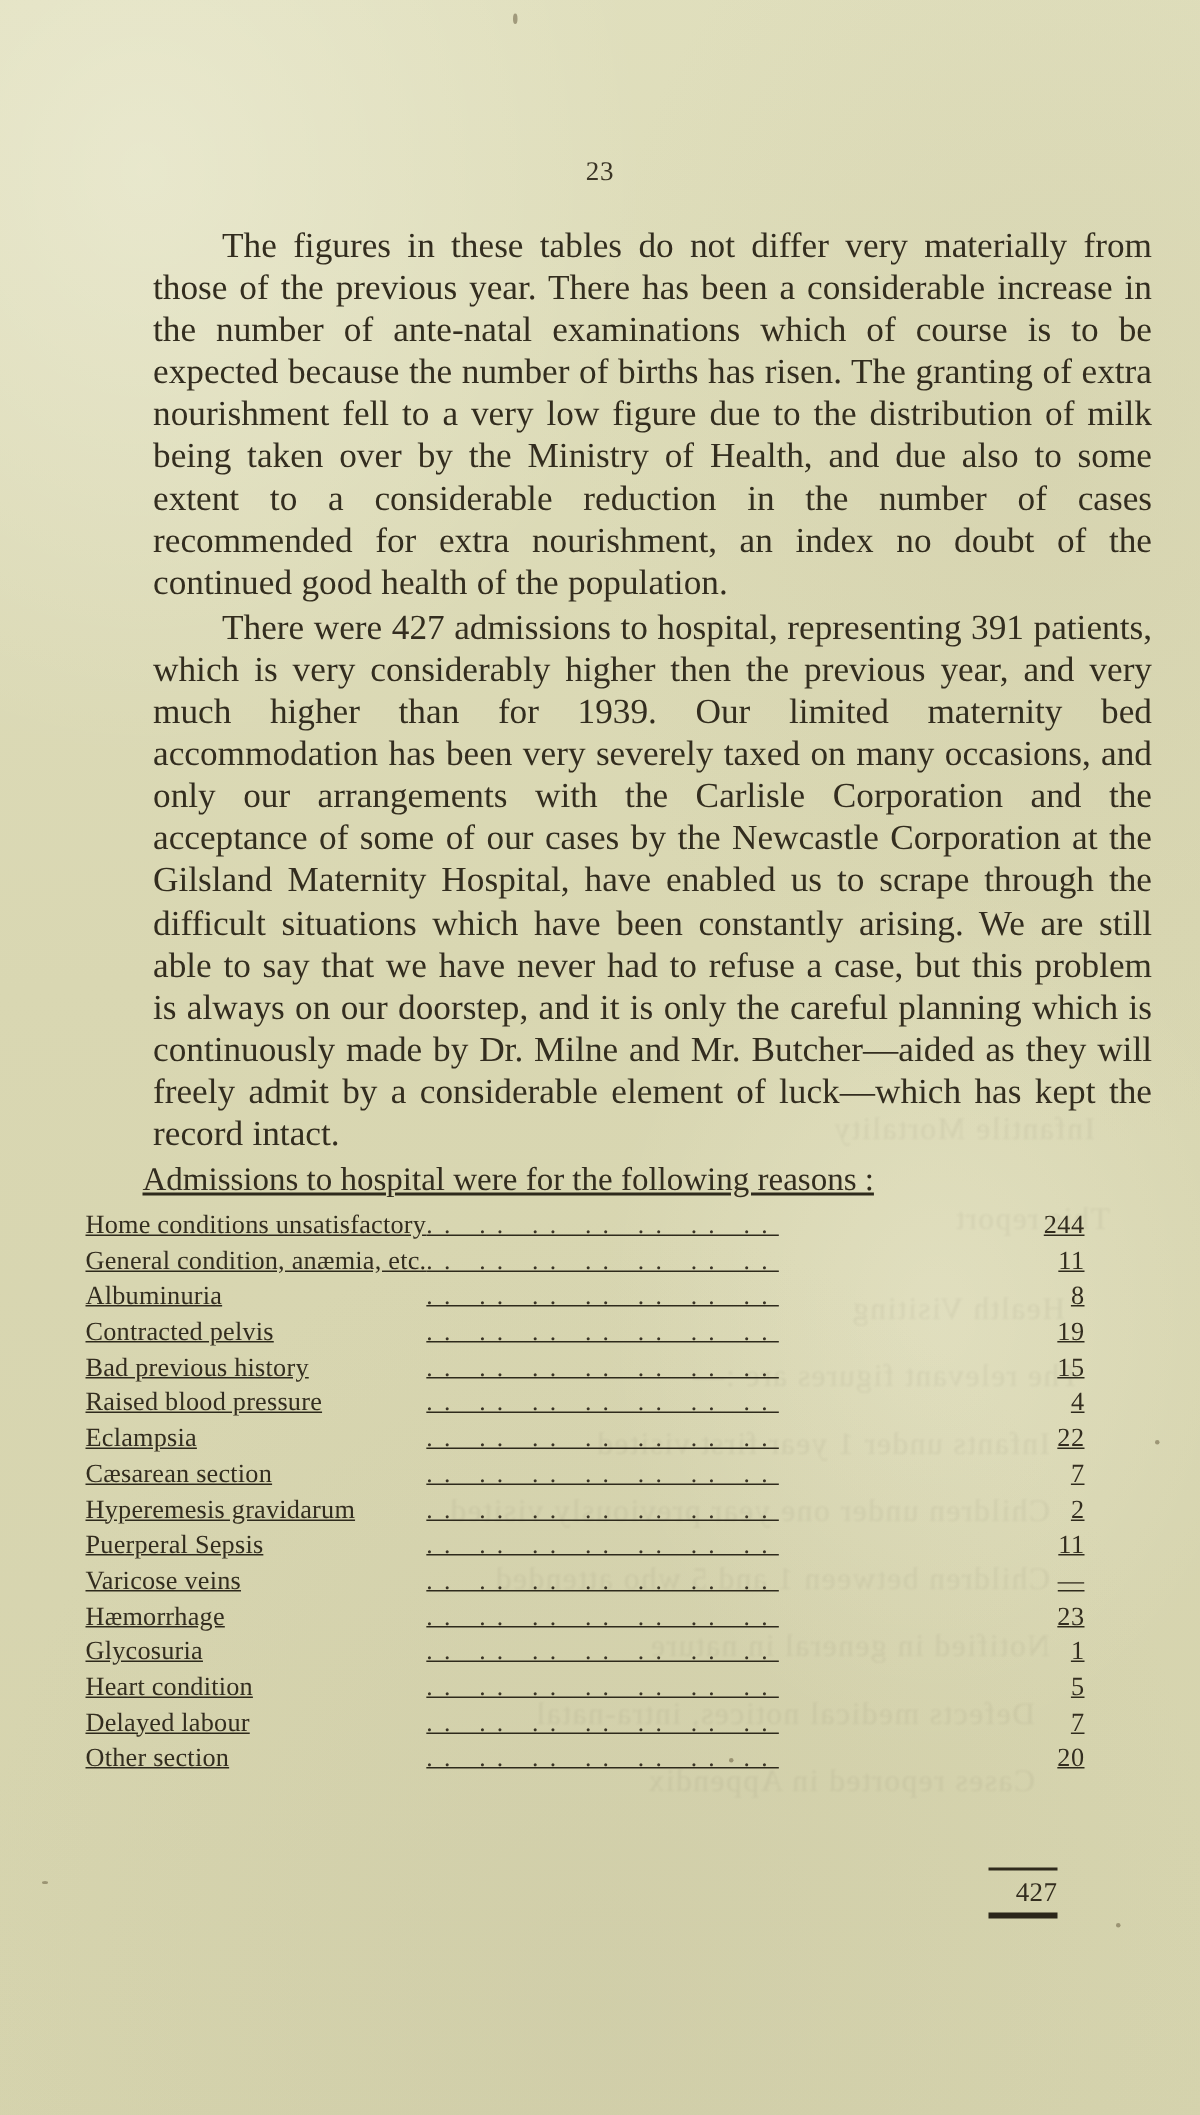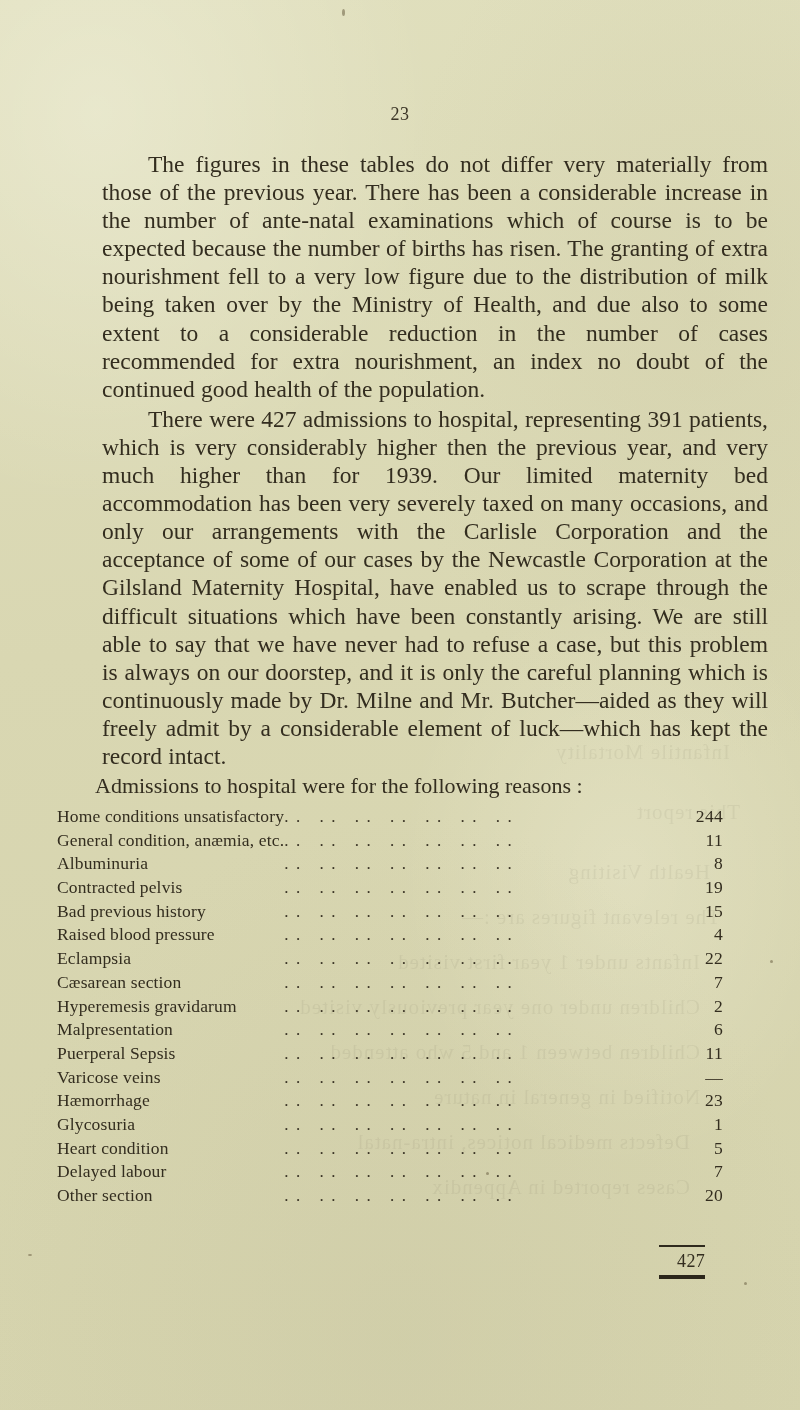--- a/index.html
+++ b/index.html
@@ -65,20 +65,21 @@
   }
   p.para + p.para {
     margin-top: 2px;
   }
 
   .table-block {
     position: absolute;
     left: 57px;
     width: 666px;
     top: 772px;
+    text-decoration: underline;
   }
 
   .table-intro {
     font-size: 22px;
     line-height: 28px;
     text-indent: 38px;
     color: #332d1f;
     margin-bottom: 6px;
   }
 
@@ -263,27 +264,20 @@
             <td class="value">7</td>
           </tr>
           <tr>
             <td class="label">Hyperemesis gravidarum</td>
             <td class="leader">
               <span>.. .. .. .. .. .. ..</span>
             </td>
             <td class="value">2</td>
           </tr>
           <tr>
-            <td class="label">Malpresentation</td>
-            <td class="leader">
-              <span>.. .. .. .. .. .. ..</span>
-            </td>
-            <td class="value">6</td>
-          </tr>
-          <tr>
             <td class="label">Puerperal Sepsis</td>
             <td class="leader">
               <span>.. .. .. .. .. .. ..</span>
             </td>
             <td class="value">11</td>
           </tr>
           <tr>
             <td class="label">Varicose veins</td>
             <td class="leader">
               <span>.. .. .. .. .. .. ..</span>

